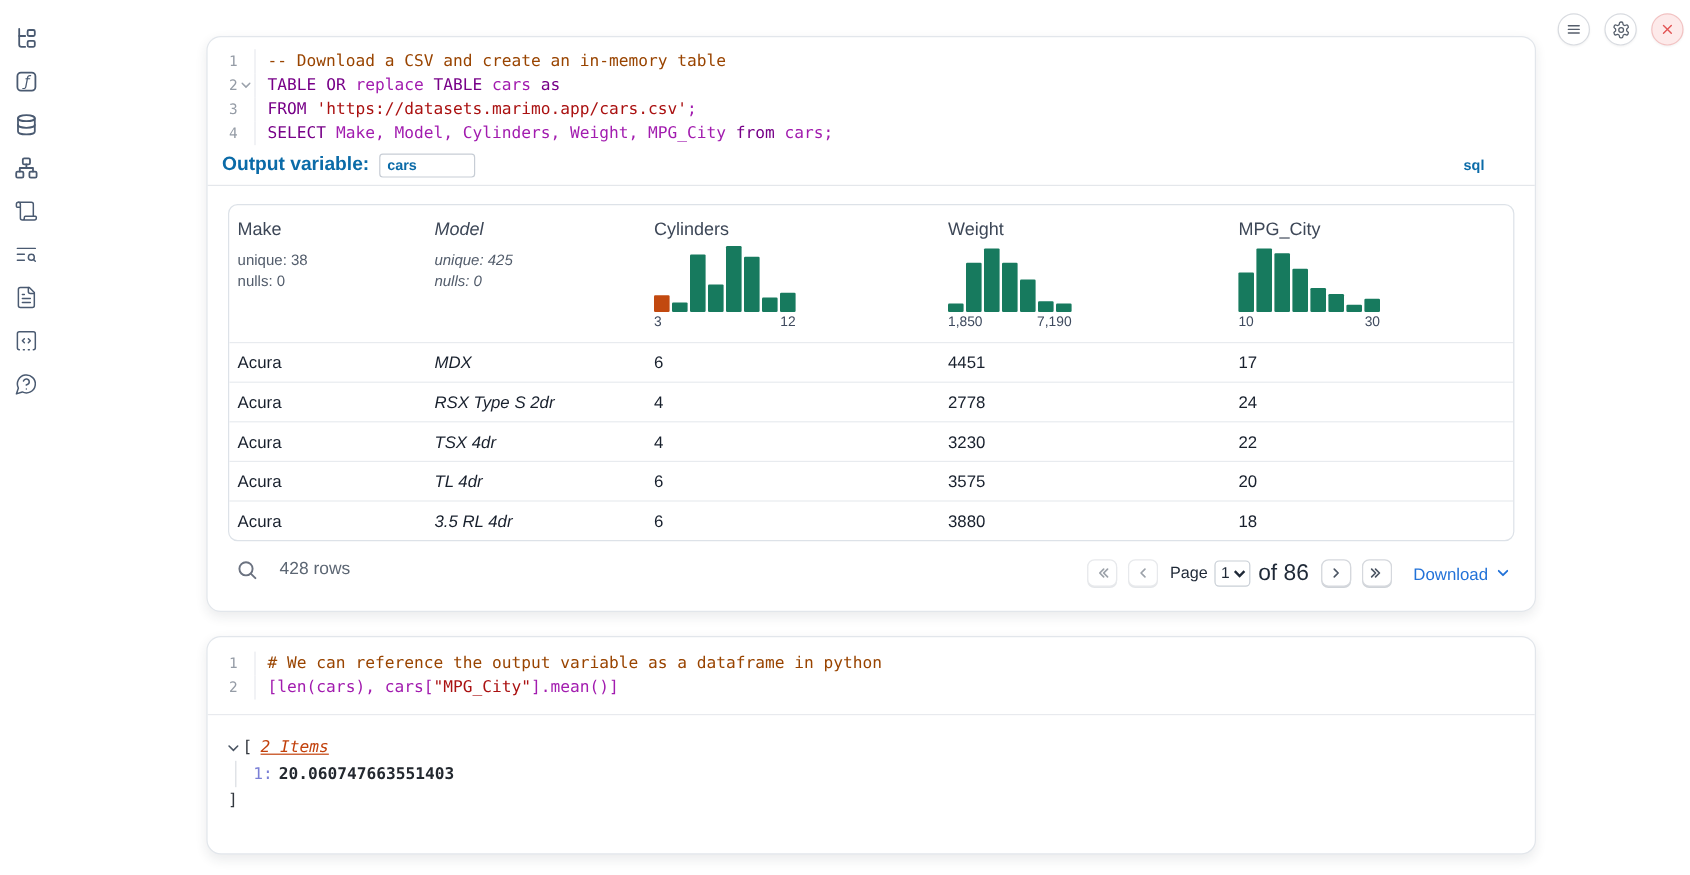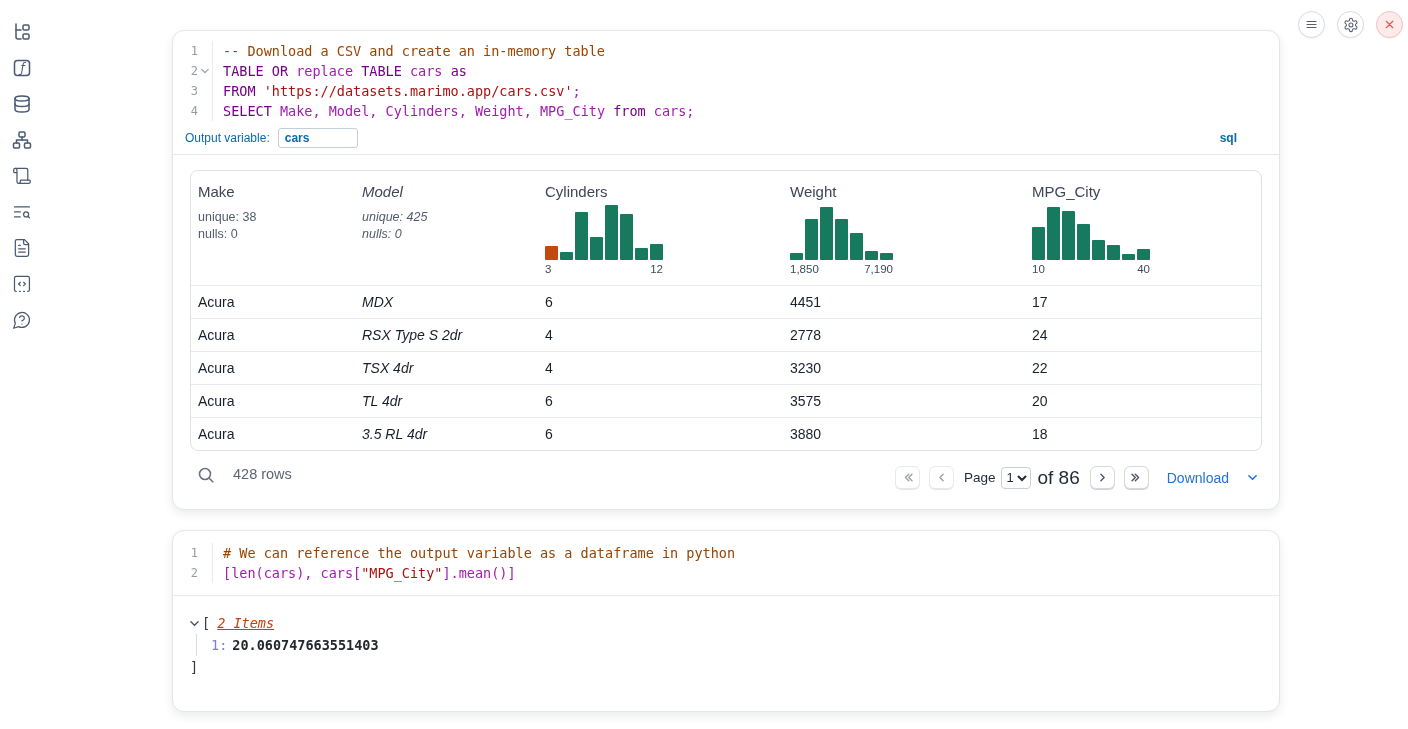--- a/index.html
+++ b/index.html
@@ -44,21 +44,21 @@
   .fold svg { stroke:#9aa1ab; fill:none; stroke-width:1.6; stroke-linecap:round; }
   .code-text { padding-left:10px; white-space:pre; color:#24292e; }
   .tok-kw { color:#770088; }
   .tok-str { color:#aa1111; }
   .tok-comment { color:#994400; }
   .tok-plain { color:#a21caf; }
 
   
   .outvar-row { height:34px; display:flex; align-items:center;
                 border-bottom:1px solid #e4e7eb; padding:0 42px 0 12px; }
-  .outvar-label { font-size:12px; font-weight:normal; color:#0b6ba8; }
+  .outvar-label { font-size:16px; font-weight:bold; color:#0b6ba8; }
   .outvar-input { width:80px; height:20px; margin-left:8px; border:1px solid #c7cdd5;
                   border-radius:3px; font-size:12px; font-weight:bold; color:#0b6ba8;
                   padding:0 6px; outline:none; font-family:"Liberation Sans",sans-serif; }
   .lang-badge { margin-left:auto; font-size:12px; font-weight:bold; color:#0b6ba8; cursor:pointer; }
 
   
   .dtable { margin:15px 17px 0 17px; border:1px solid #dde2e8; border-radius:8px; overflow:hidden; }
   .thead { display:flex; padding:12px 0 10px 0; }
   .col-make  { width:164px; padding-left:7px; }
   .col-model { width:183px; padding-left:7px;font-style:italic; }
@@ -86,21 +86,21 @@
             box-shadow:0 1px 0 #cfd3d8; display:flex; align-items:center; justify-content:center;
             cursor:pointer; }
   .pg-btn svg { stroke:#4b5563; fill:none; stroke-width:1.7; stroke-linecap:round; stroke-linejoin:round; }
   .pg-btn.disabled { opacity:.55; }
   .pg-btn + .pg-btn { margin-left:9px; }
   .pg-label { margin:0 6px 0 10px; font-size:13.5px; color:#1f2937; }
   .pg-select { height:22px; border:1px solid #c9cfd6; border-radius:4px; font-size:13px;
                color:#1f2937; background:#fff; margin-right:6px; cursor:pointer;
                font-family:"Liberation Sans",sans-serif; }
   .pg-of { font-size:19px; color:#1f2937; margin-right:10px; }
-  .download { margin-left:18px; display:flex; align-items:center; gap:19px;
+  .download { margin-left:18px; display:flex; align-items:center; gap:8px;
               font-size:14px; color:#2272d8; cursor:pointer; }
   .download svg { stroke:#2272d8; fill:none; stroke-width:1.7; stroke-linecap:round; stroke-linejoin:round; }
 
   
   .divider { border-top:1px solid #e8eaee; }
   .tree-out { padding:16px 20px 12px 17px; font-family:"DejaVu Sans Mono", monospace;
               font-size:13.5px; color:#33383f; }
   .tree-line1 { display:flex; align-items:center; height:22px; }
   .tree-chevron { width:12px; display:flex; align-items:center; cursor:pointer; }
   .tree-chevron svg { stroke:#4b5563; fill:none; stroke-width:1.5; stroke-linecap:round; }
@@ -321,21 +321,21 @@
               <div class="bar" style="height: 97%; background: rgb(23, 122, 94);"></div>
               <div class="bar" style="height: 90%; background: rgb(23, 122, 94);"></div>
               <div class="bar" style="height: 66%; background: rgb(23, 122, 94);"></div>
               <div class="bar" style="height: 37%; background: rgb(23, 122, 94);"></div>
               <div class="bar" style="height: 27%; background: rgb(23, 122, 94);"></div>
               <div class="bar" style="height: 11%; background: rgb(23, 122, 94);"></div>
               <div class="bar" style="height: 20%; background: rgb(23, 122, 94);"></div>
             </div>
           <div class="hist-labels">
             <span>10</span>
-            <span>40</span>
+            <span>30</span>
           </div>
         </div>
       </div>
     </div>
 
     <div class="trow">
       <span class="col-make">Acura</span>
       <span class="col-model">MDX</span>
       <span class="col-cyl">6</span>
       <span class="col-weight">4451</span>

